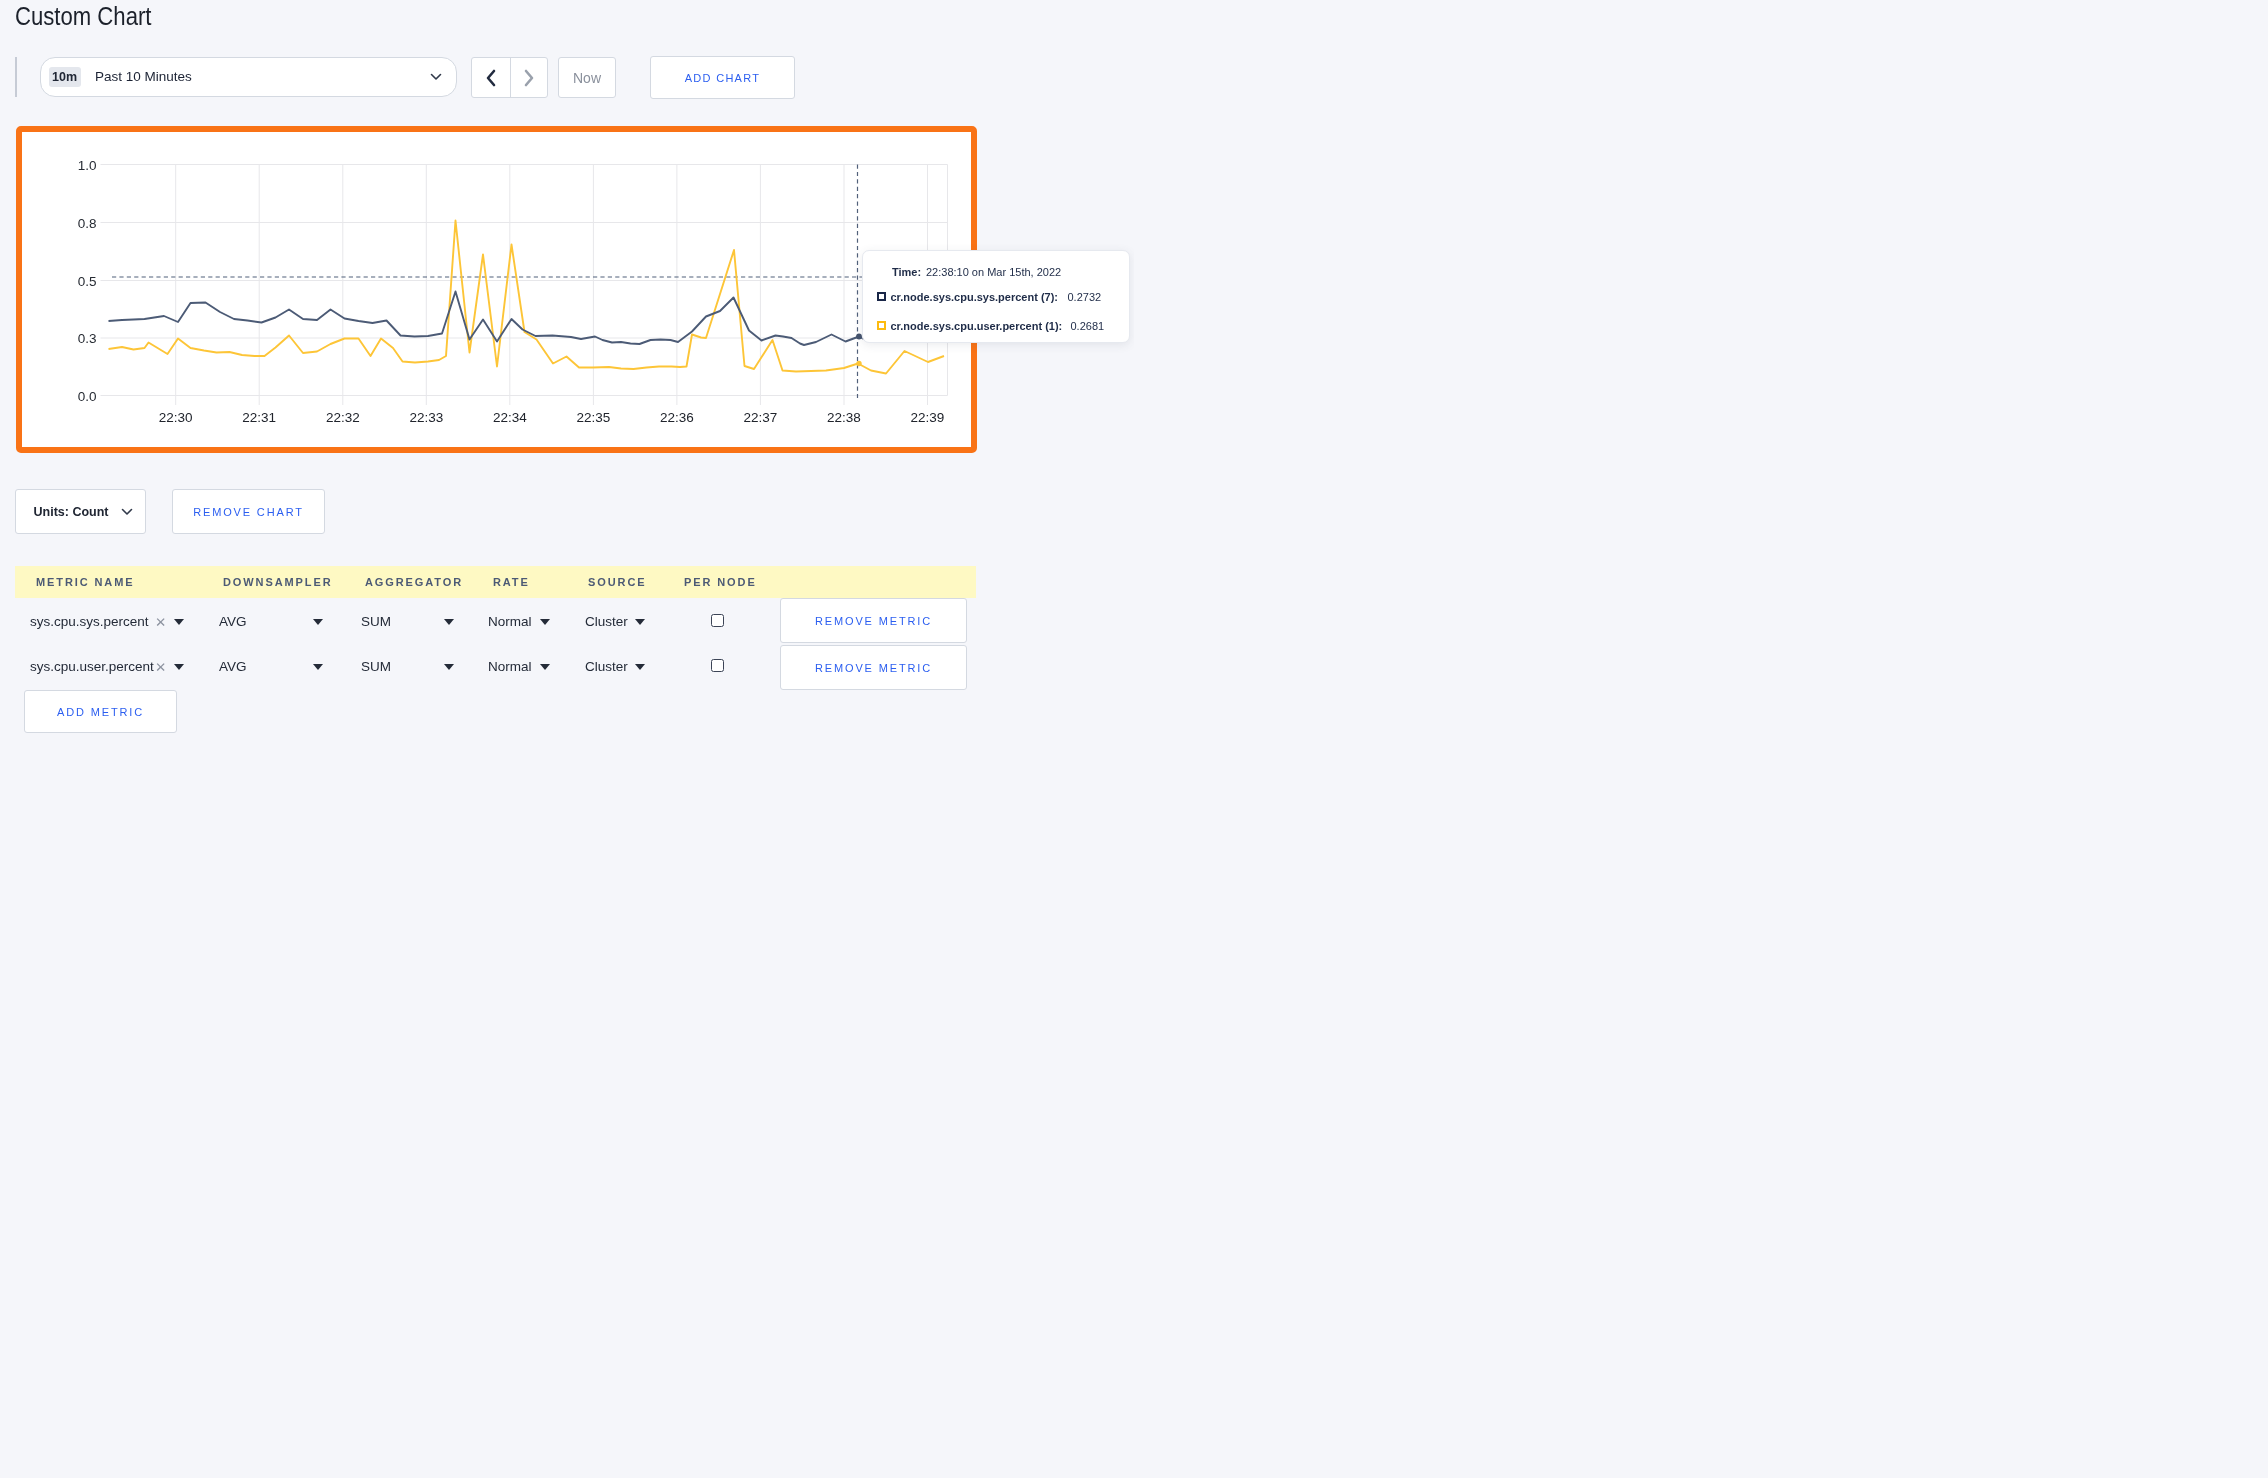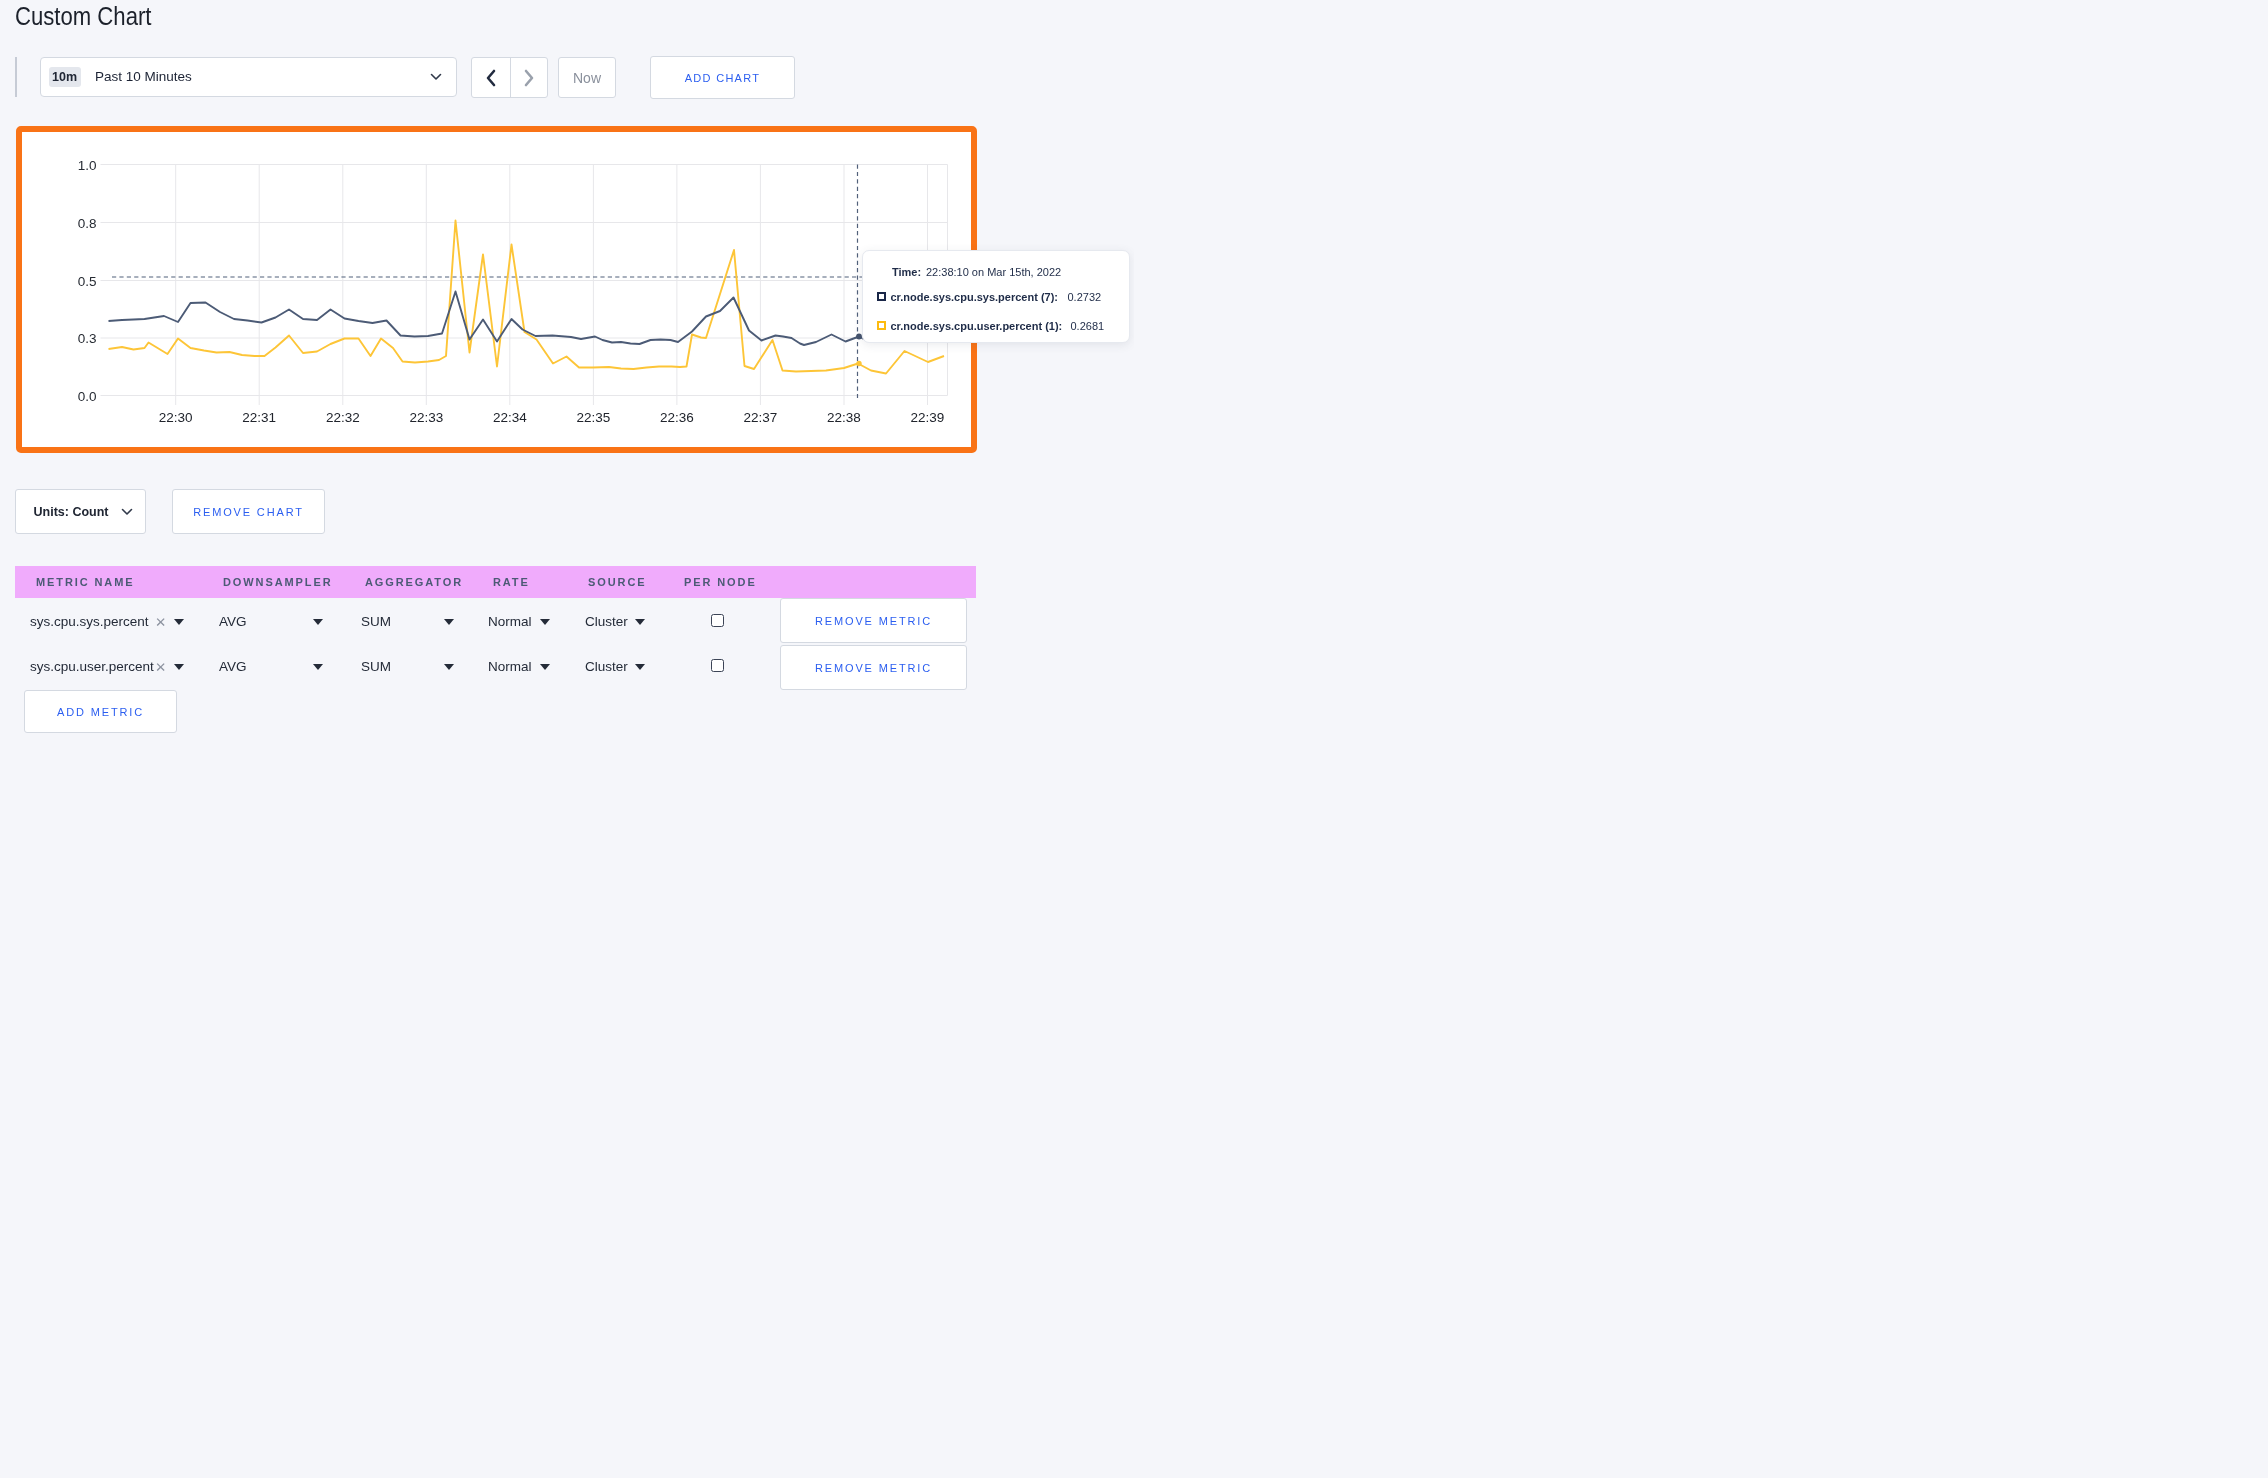--- a/index.html
+++ b/index.html
@@ -1,39 +1,39 @@
 <!DOCTYPE html>
 <html><head><meta charset="utf-8">
 <style>
 * { margin:0; padding:0; box-sizing:border-box; }
 html,body { width:1134px; height:739px; background:#f5f6fa; font-family:"Liberation Sans",sans-serif; position:relative; overflow:hidden; }
 .abs { position:absolute; }
 h1 { position:absolute; left:14.5px; top:2px; font-size:25px; font-weight:400; color:#1c212b; transform:scaleX(0.885); transform-origin:0 0; }
 .vdiv { position:absolute; left:15px; top:57px; width:2px; height:40px; background:#c6cbd5; }
-.select { position:absolute; left:40px; top:57px; width:417px; height:40px; background:#fff; border:1px solid #d4d9e1; border-radius:4px; }
+.select { position:absolute; left:40px; top:57px; width:417px; height:40px; background:#fff; border:1px solid #d4d9e1; border-radius:15px; }
 .badge { position:absolute; left:7.5px; top:9px; width:32px; height:20px; background:#e4e7ed; border-radius:3px; font-size:12.5px; font-weight:700; color:#202735; line-height:20px; text-align:center; }
 .seltext { position:absolute; left:54px; top:0; line-height:38px; font-size:13.5px; color:#1c2334; }
 .selchev { position:absolute; right:14px; top:15px; line-height:0; } .selchev svg { display:block; }
 .navgrp { position:absolute; left:471px; top:57px; width:77px; height:41px; background:#fff; border:1px solid #d4d9e1; border-radius:3px; }
 .navgrp .mid { position:absolute; left:38px; top:0; width:1px; height:39px; background:#d4d9e1; }
 .nchev { position:absolute; top:11px; line-height:0; } .nchev svg { display:block; }
 .btn { position:absolute; background:#fff; border:1px solid #d4d9e1; border-radius:3px; font-family:"Liberation Sans",sans-serif; }
 .now { left:558px; top:57px; width:58px; height:41px; font-size:14px; color:#8a909c; }
 .blue { color:#2b5ef0; letter-spacing:1.85px; font-size:11px; }
 .addchart { left:650px; top:56px; width:145px; height:43px; letter-spacing:1.3px; }
 .panel { position:absolute; left:16px; top:126px; width:961px; height:327px; background:#fff; border:6px solid #f97316; border-radius:5px; }
 .tooltip { position:absolute; left:862px; top:250px; width:268px; height:93px; background:#fff; border:1px solid #e6e9ef; border-radius:7px; box-shadow:0 2px 10px rgba(60,70,90,.10); z-index:5; }
 .tt-row { position:absolute; font-size:11px; color:#1e2b47; white-space:nowrap; line-height:13px; }
 .sw { position:absolute; left:14px; top:1px; width:9px; height:9px; border:2px solid #192647; background:#fff; }
 .sw.y { border-color:#fdbb10; }
 .units { left:15px; top:489px; width:131px; height:45px; }
 .units b { position:absolute; left:17.5px; top:15px; font-size:12.5px; color:#202633; }
 .units svg { position:absolute; right:12px; top:18px; }
 .removechart { left:172px; top:489px; width:153px; height:45px; }
-.thead { position:absolute; left:15px; top:566px; width:961px; height:32px; background:#f0abfc; }
+.thead { position:absolute; left:15px; top:566px; width:961px; height:32px; background:#fef9c3; }
 .th { position:absolute; top:10px; font-size:11px; font-weight:700; letter-spacing:1.9px; color:#4c5a75; }
 .cell { position:absolute; font-size:13.5px; color:#242b38; white-space:nowrap; }
 .x { color:#8d93a0; font-size:13.5px; }
 .tri { position:absolute; line-height:0; } .tri svg { display:block; }
 .cb { position:absolute; left:711px; width:13px; height:13px; border:1.5px solid #3c4456; border-radius:2.5px; background:#fff; }
 .rm { left:780px; top:598px; width:187px; height:45px; }
 .rm2 { top:645px; }
 .addmetric { left:24px; top:690px; width:153px; height:43px; }
 </style></head>
 <body>

